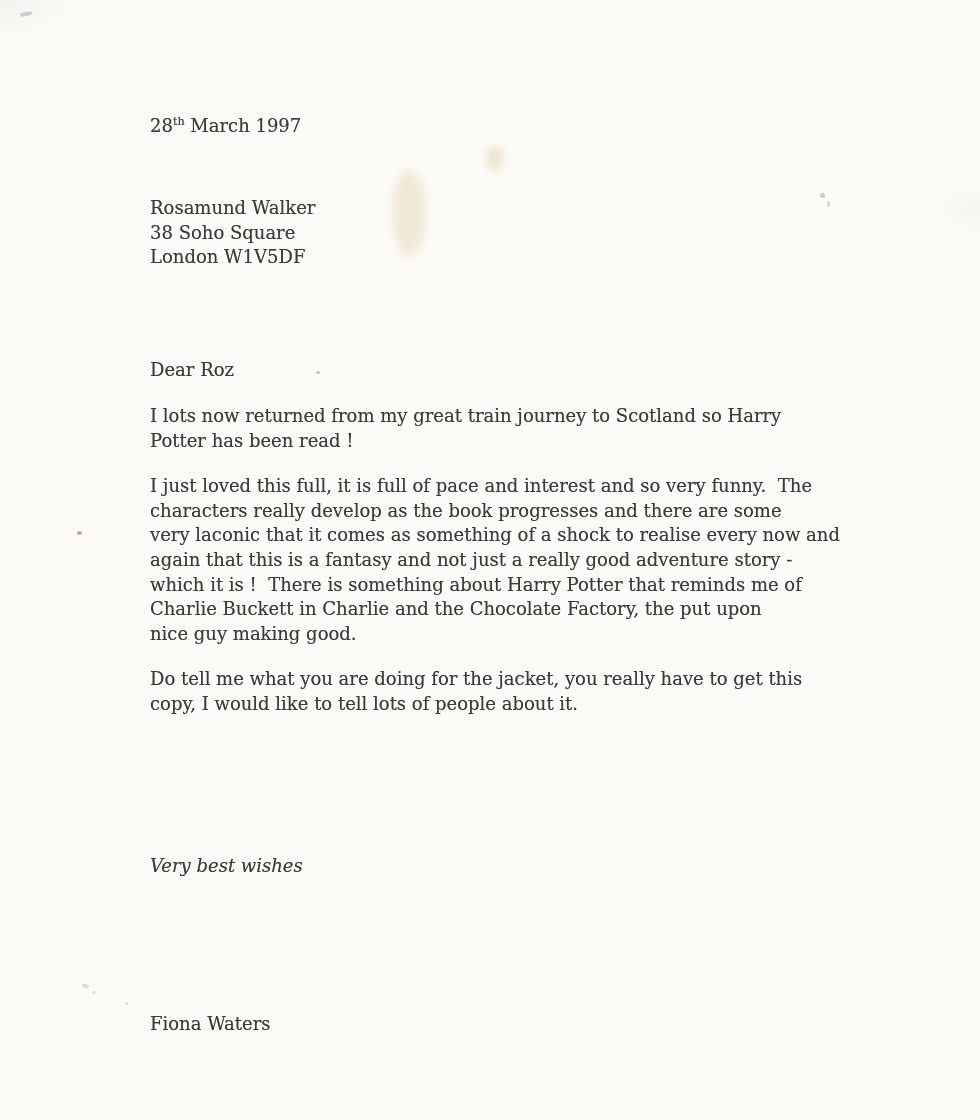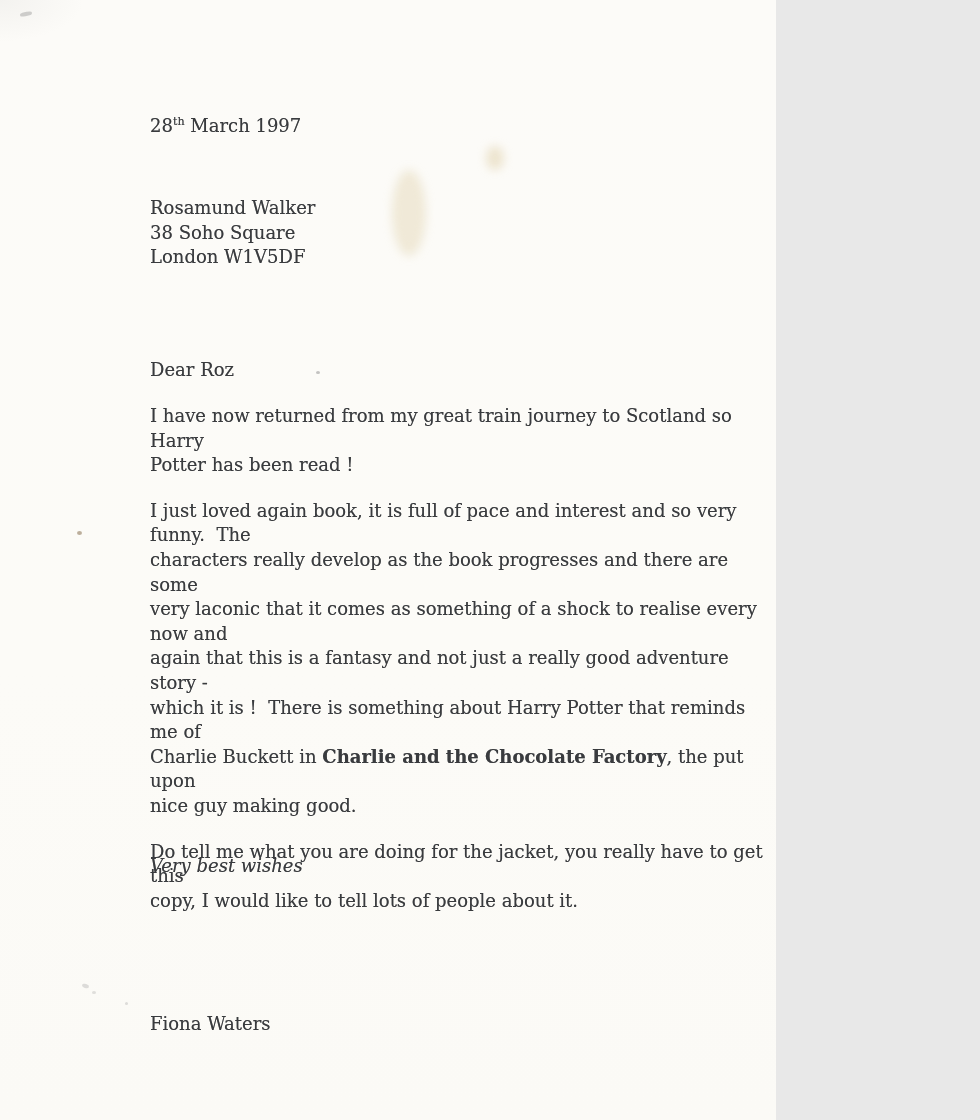--- a/index.html
+++ b/index.html
@@ -1,37 +1,37 @@
 <!DOCTYPE html>
 <html><head>
 <meta charset="utf-8">
 <style>
   html, body { margin: 0; padding: 0; background: #e8e8e8; }
   .paper {
     position: relative;
-    width: 776px;
+    width: 980px;
     height: 1120px;
     margin: 0;
     background: #fcfbf8;
     background-image:
       radial-gradient(ellipse 60px 40px at 975px 210px, rgba(190,190,185,0.10), rgba(190,190,185,0) 70%),
       radial-gradient(ellipse 120px 60px at 0px 0px, rgba(180,180,175,0.12), rgba(180,180,175,0) 70%),
       linear-gradient(180deg, #fcfbf8 0%, #fcfbf7 60%, #fbfaf6 100%);
     overflow: hidden;
     font-family: "DejaVu Serif", "Liberation Serif", serif;
     color: #393b3e;
     font-size: 18px;
     line-height: 24.6px;
   }
   .line {
     white-space: pre-wrap;
     text-shadow: 0 0 0.5px rgba(57,59,62,0.55);
   }
   .line .sup { vertical-align: super; font-size: 62%; line-height: 0; }
-  .line .bold { font-weight: 700; }
+  .line .bold { font-weight: 400; }
   .block { position: absolute; left: 150px; }
   .date-block      { top: 114px; }
   .address-block   { top: 196px; }
   .salutation-block{ top: 358px; }
   .body-block      { top: 404px; }
   .para { margin: 0 0 21px 0; }
   .para:last-child { margin-bottom: 0; }
   .closing-block   { top: 854px; font-style: italic; }
   .signature-block { top: 1012px; }
 
@@ -77,25 +77,25 @@
   <div class="block address-block">
       <div class="line">Rosamund Walker</div>
       <div class="line">38 Soho Square</div>
       <div class="line">London W1V5DF</div>
     </div>
 
   <div class="block salutation-block line">Dear Roz</div>
 
   <div class="block body-block">
       <div class="para">
-        <div class="line">I have now returned from my great train journey to Scotland so Harry</div>
+        <div class="line">I lots now returned from my great train journey to Scotland so Harry</div>
         <div class="line">Potter has been read !</div>
       </div>
       <div class="para">
-        <div class="line">I just loved again book, it is full of pace and interest and so very funny.  The</div>
+        <div class="line">I just loved this full, it is full of pace and interest and so very funny.  The</div>
         <div class="line">characters really develop as the book progresses and there are some</div>
         <div class="line">very laconic that it comes as something of a shock to realise every now and</div>
         <div class="line">again that this is a fantasy and not just a really good adventure story -</div>
         <div class="line">which it is !  There is something about Harry Potter that reminds me of</div>
         <div class="line"><span>Charlie Buckett in </span><span class="bold">Charlie and the Chocolate Factory</span><span>, the put upon</span></div>
         <div class="line">nice guy making good.</div>
       </div>
       <div class="para">
         <div class="line">Do tell me what you are doing for the jacket, you really have to get this</div>
         <div class="line">copy, I would like to tell lots of people about it.</div>

